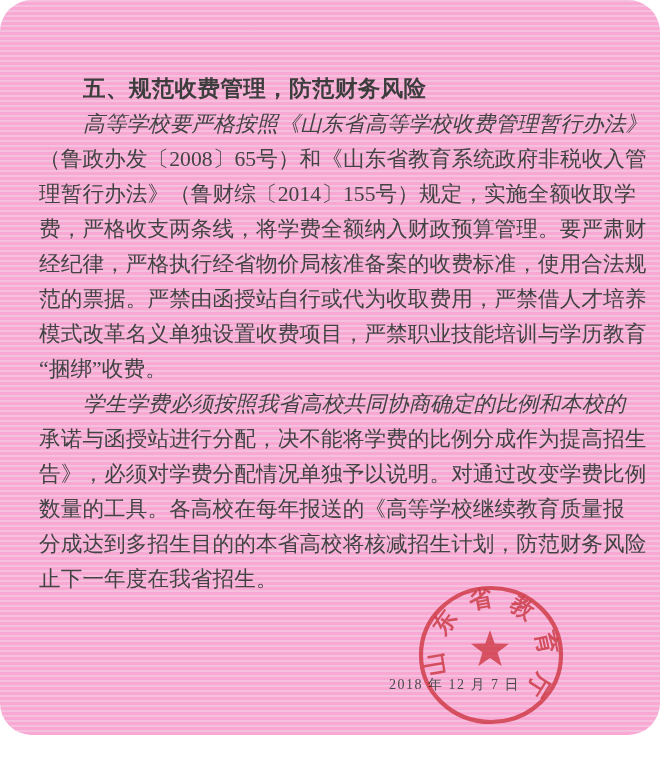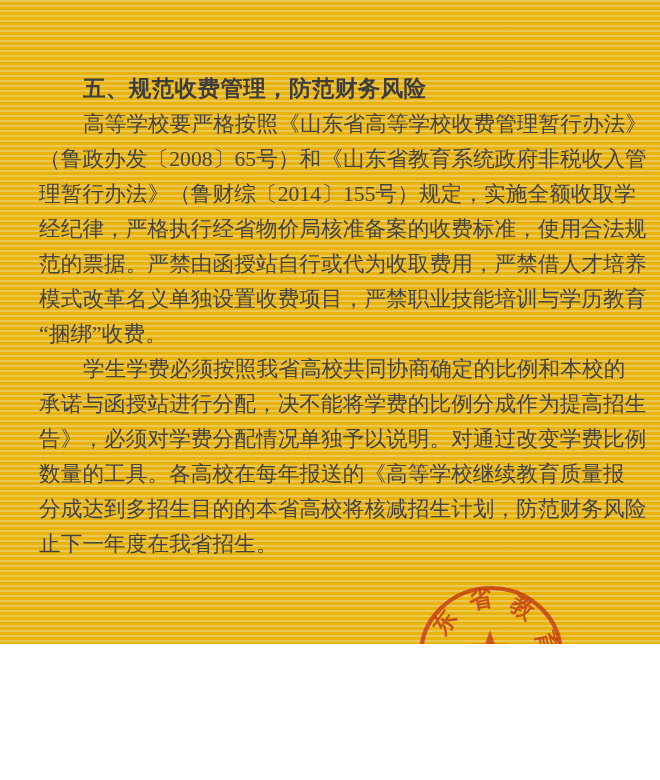--- a/index.html
+++ b/index.html
@@ -1,22 +1,23 @@
 <!DOCTYPE html>
 <html><head>
 <meta charset="utf-8">
 <style>
   html, body { margin: 0; padding: 0; }
   .page {
     position: relative;
     width: 660px;
-    height: 644px;
-    background: #eab308;
+    height: 735px;
+    background: #f9a8d4;
     overflow: hidden;
     font-family: "Liberation Serif", serif;
+    border-radius: 32px;
   }
   
   .page::before {
     content: "";
     position: absolute;
     inset: 0;
     background: repeating-linear-gradient(
       180deg,
       rgba(233,236,239,0.35) 0px, rgba(233,236,239,0.35) 2px,
       rgba(252,252,253,0) 2px, rgba(252,252,253,0) 5px);
@@ -41,21 +42,21 @@
     top: 107px;
     color: #434343;
   }
   .line {
     height: 35px;
     line-height: 35px;
     font-size: 21.6px;
     white-space: nowrap;
     letter-spacing: 0.1px;
   }
-  .line.indent { padding-left: 44px; }
+  .line.indent { padding-left: 44px; font-style: italic; }
   .signature {
     position: absolute;
     left: 412px;
     top: 637px;
     height: 28px;
     line-height: 28px;
     font-size: 18.5px;
     color: #4a4a4a;
     white-space: nowrap;
   }
@@ -85,20 +86,21 @@
 <body>
 
 <div class="page">
 
   <div class="heading">五、规范收费管理，防范财务风险</div>
 
   <div class="bodytext">
     <div class="line indent">高等学校要严格按照《山东省高等学校收费管理暂行办法》</div>
     <div class="line">（鲁政办发〔2008〕65号）和《山东省教育系统政府非税收入管</div>
     <div class="line">理暂行办法》（鲁财综〔2014〕155号）规定，实施全额收取学</div>
+    <div class="line">费，严格收支两条线，将学费全额纳入财政预算管理。要严肃财</div>
     <div class="line">经纪律，严格执行经省物价局核准备案的收费标准，使用合法规</div>
     <div class="line">范的票据。严禁由函授站自行或代为收取费用，严禁借人才培养</div>
     <div class="line">模式改革名义单独设置收费项目，严禁职业技能培训与学历教育</div>
     <div class="line">“捆绑”收费。</div>
     <div class="line indent">学生学费必须按照我省高校共同协商确定的比例和本校的</div>
     <div class="line">承诺与函授站进行分配，决不能将学费的比例分成作为提高招生</div>
     <div class="line">告》，必须对学费分配情况单独予以说明。对通过改变学费比例</div>
     <div class="line">数量的工具。各高校在每年报送的《高等学校继续教育质量报</div>
     <div class="line">分成达到多招生目的的本省高校将核减招生计划，防范财务风险</div>
     <div class="line">止下一年度在我省招生。</div>

